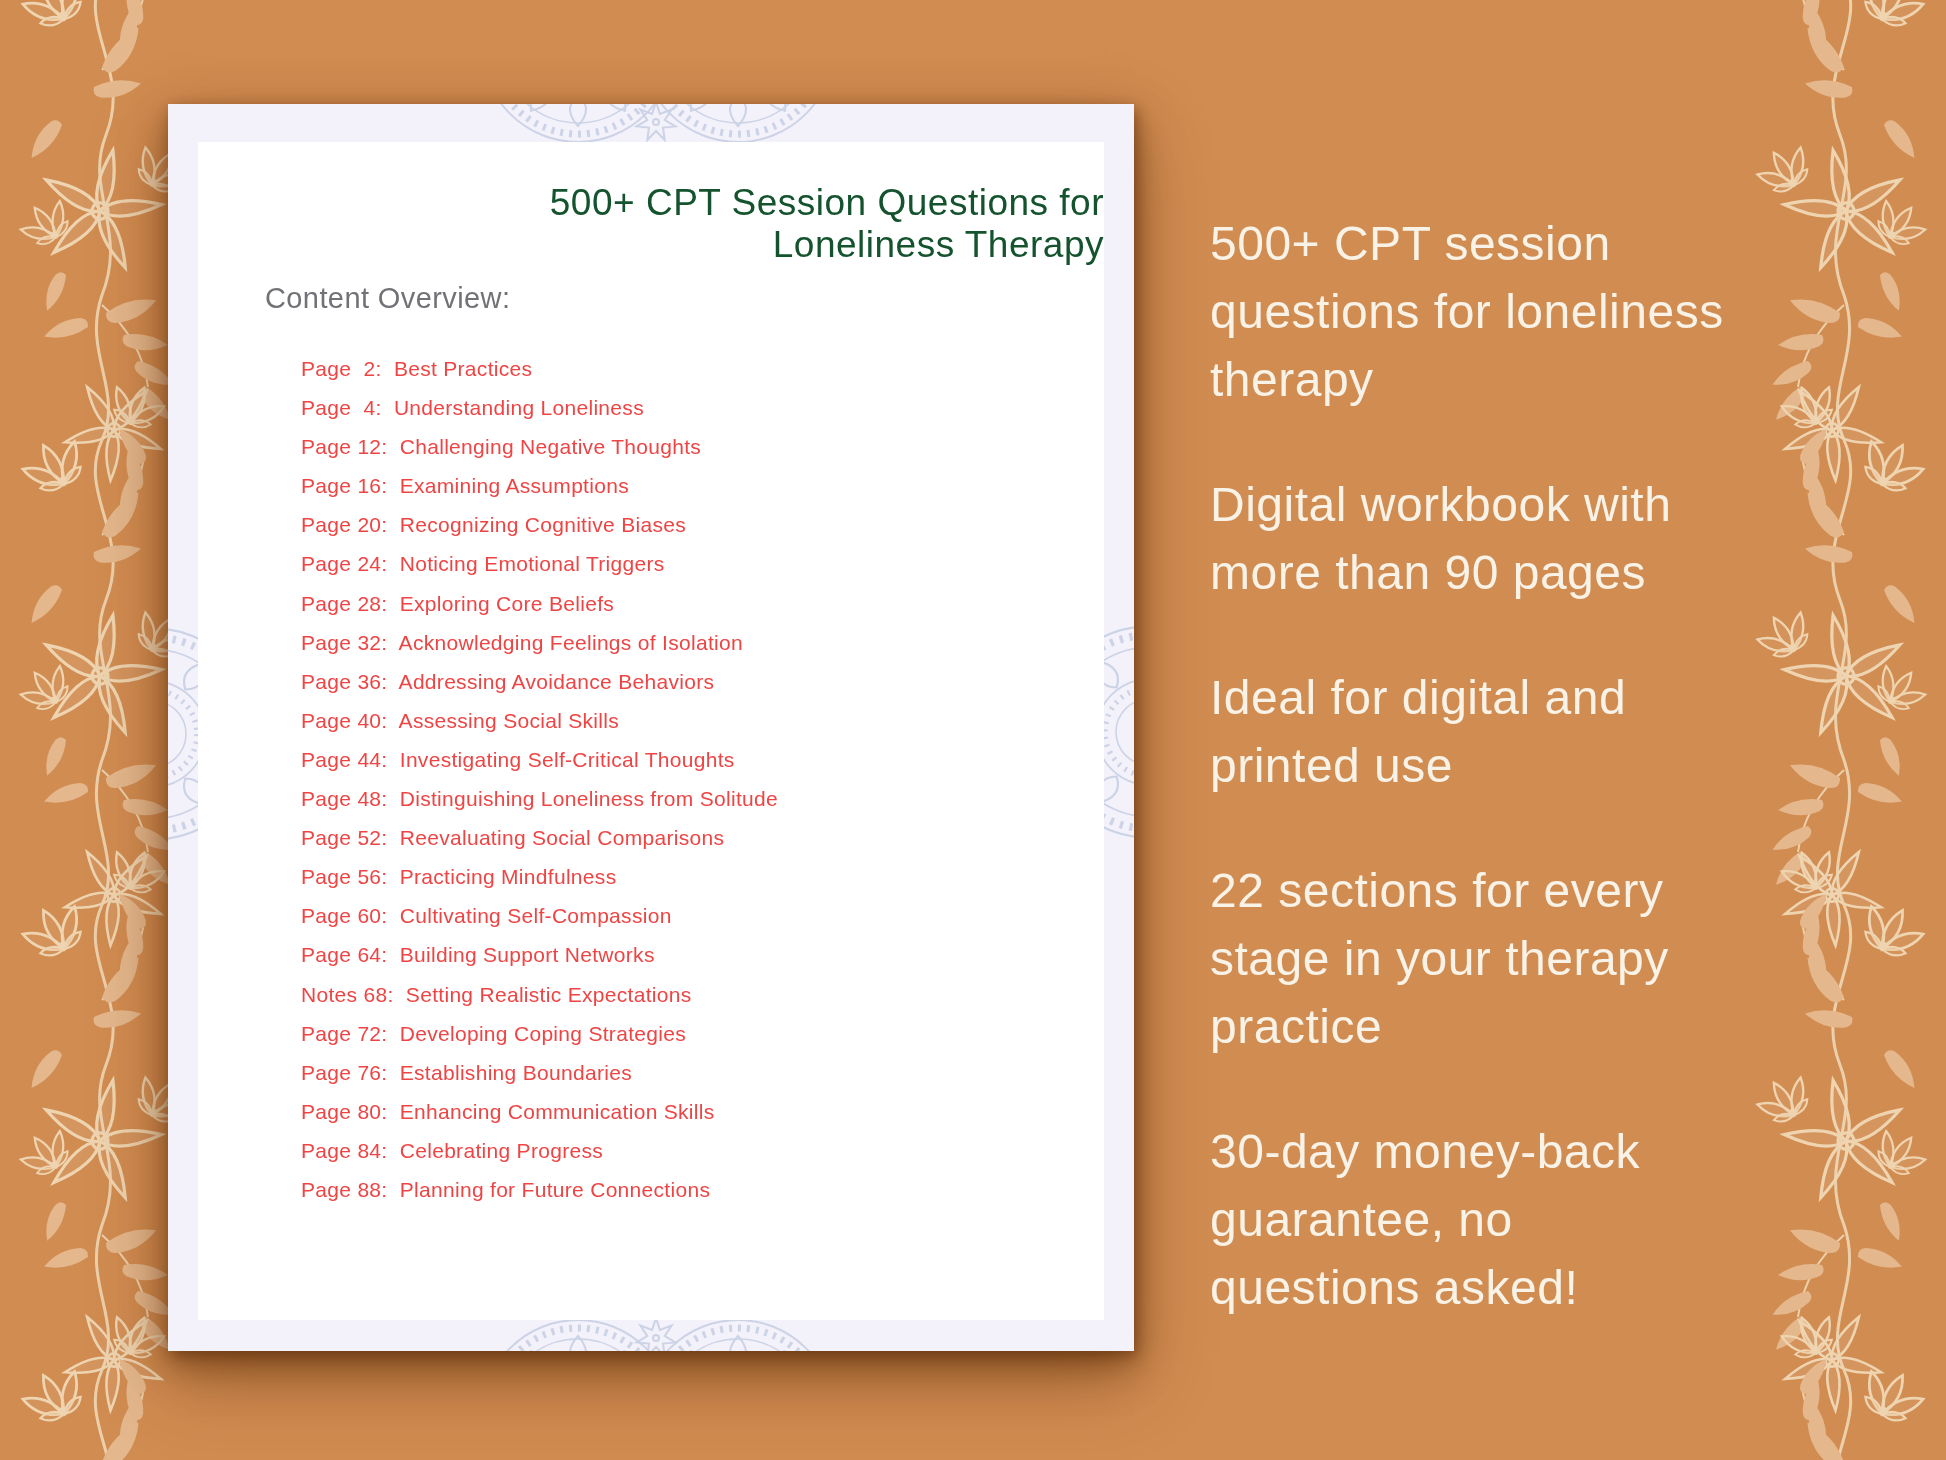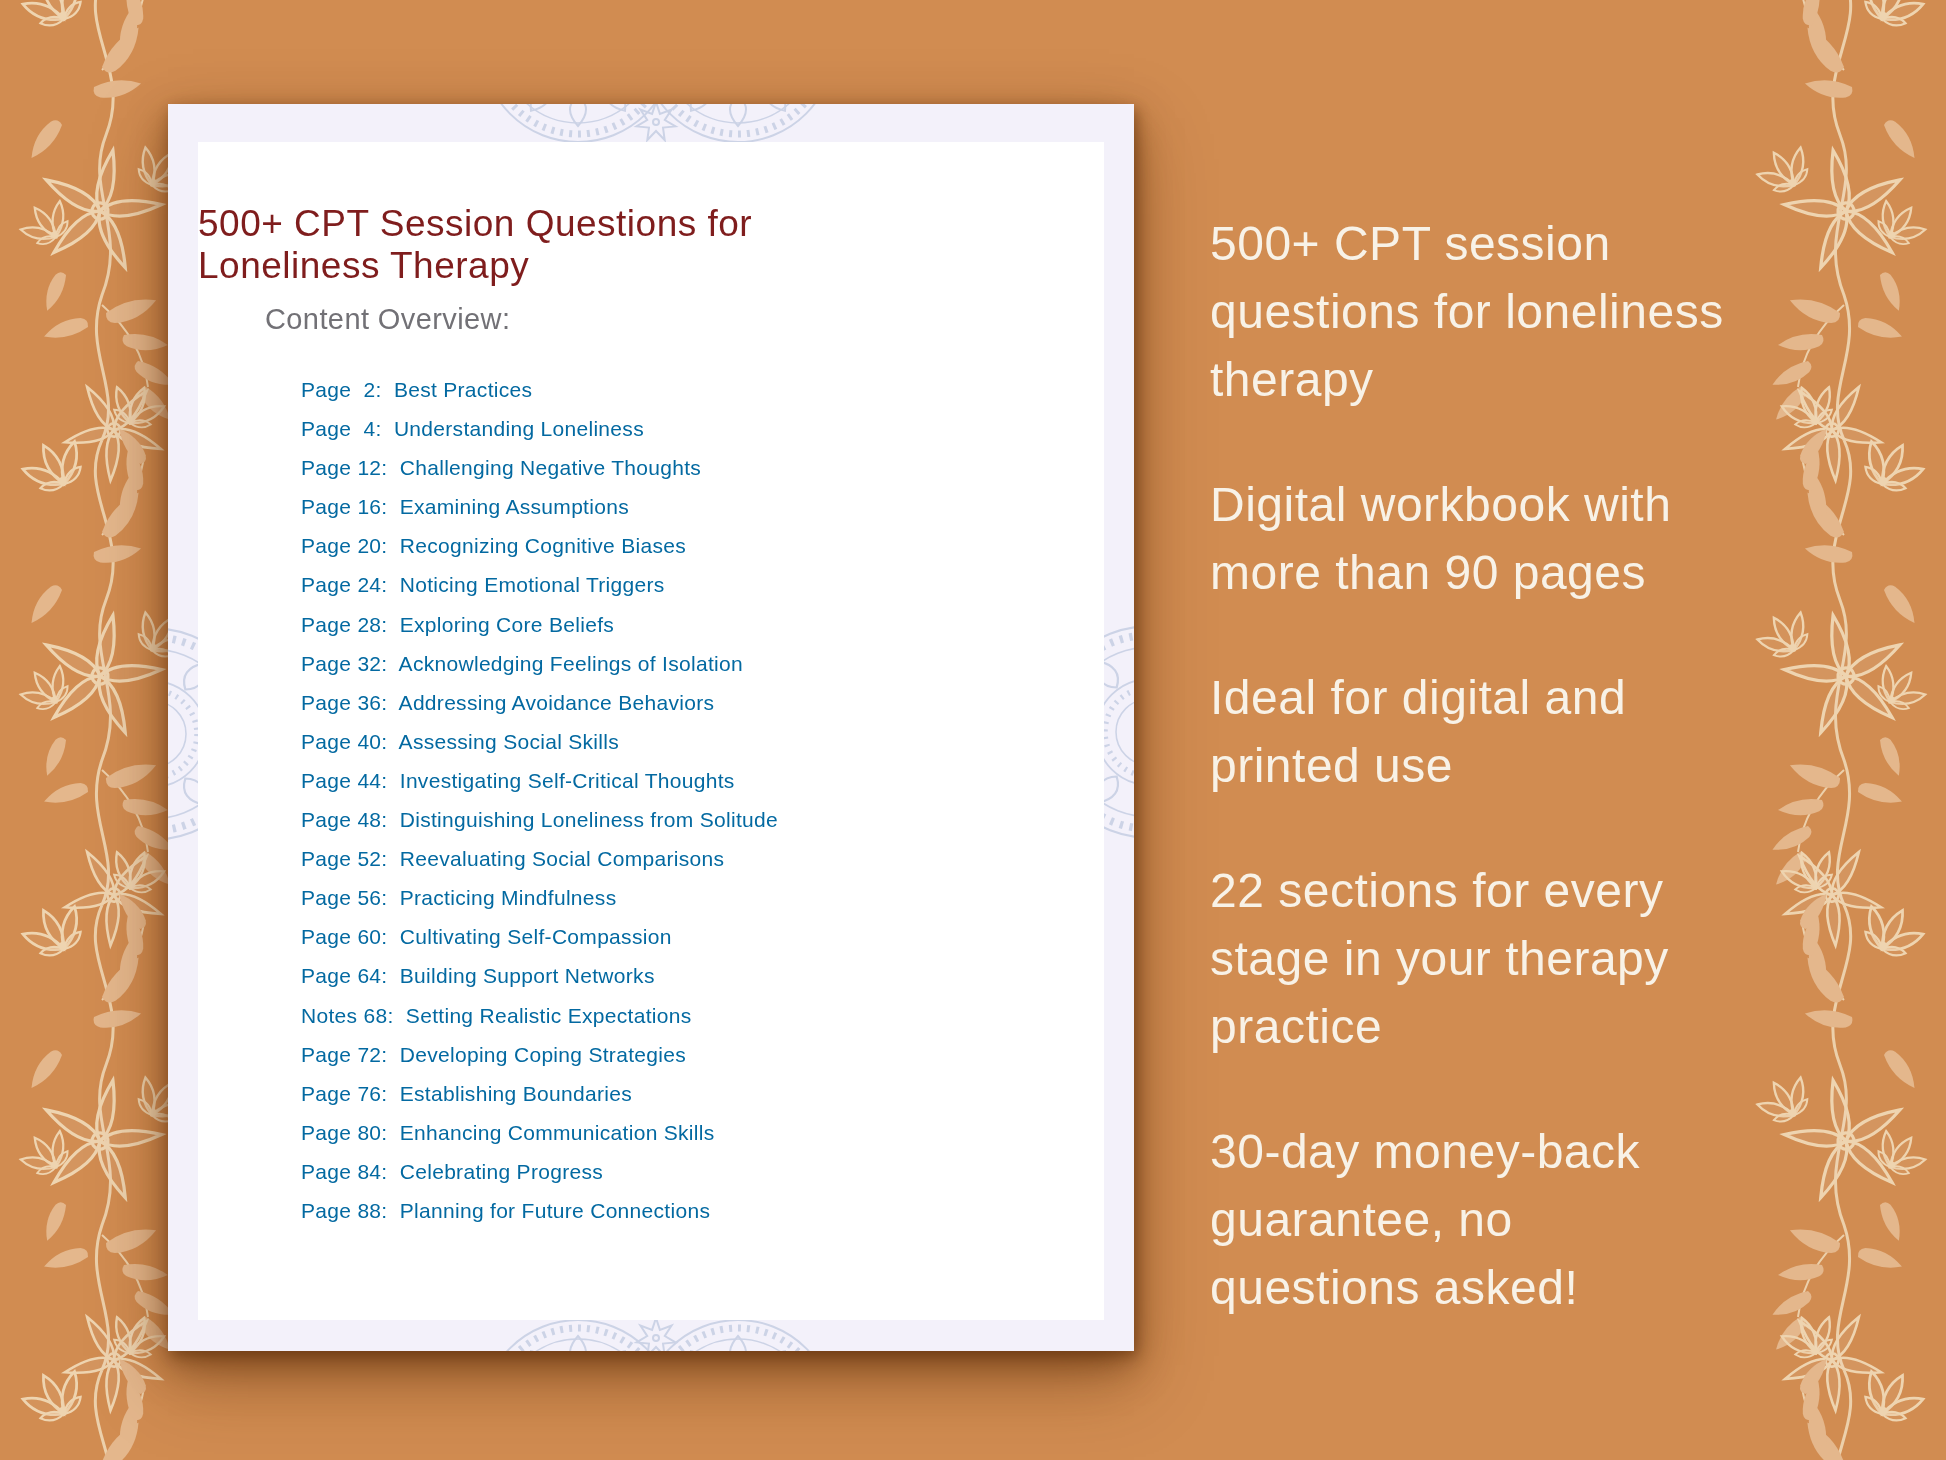--- a/index.html
+++ b/index.html
@@ -20,32 +20,32 @@
     position:absolute;left:168px;top:104px;width:966px;height:1247px;
     background:#f3f1fa;overflow:hidden;
     box-shadow:0 14px 34px rgba(89,43,7,.55), 0 30px 70px rgba(89,43,7,.38), 3px 5px 12px rgba(89,43,7,.45);
   }
   .mandala{position:absolute;z-index:1;}
   .page{
     position:absolute;left:30px;right:30px;top:38px;bottom:31px;
     background:#ffffff;z-index:2;
   }
   .doc-title{
-    margin:61px 0 0 0;text-align:left;
+    margin:40px 0 0 0;text-align:right;
     font-size:37px;line-height:42px;font-weight:400;
-    color:#7f1d1d;letter-spacing:.5px;white-space:pre-line;
+    color:#14532d;letter-spacing:.5px;white-space:pre-line;
   }
   .overview{
     margin:15px 0 0 67px;
     font-size:29px;line-height:34px;color:#727176;letter-spacing:.4px;
   }
   .toc{margin:34px 0 0 103px;}
   .toc-row{
     white-space:pre;font-size:21px;line-height:39.1px;
-    color:#0369a1;letter-spacing:.3px;
+    color:#ef4444;letter-spacing:.3px;
   }
 
   
   .marketing{position:absolute;left:1210px;top:194px;width:660px;z-index:3;margin-top:16px;}
   .bullet{
     margin:0 0 57px 0;font-size:48px;line-height:68px;font-weight:400;
     color:#f8f2e7;white-space:pre-line;letter-spacing:.5px;
   }
 
   svg{display:block;}

